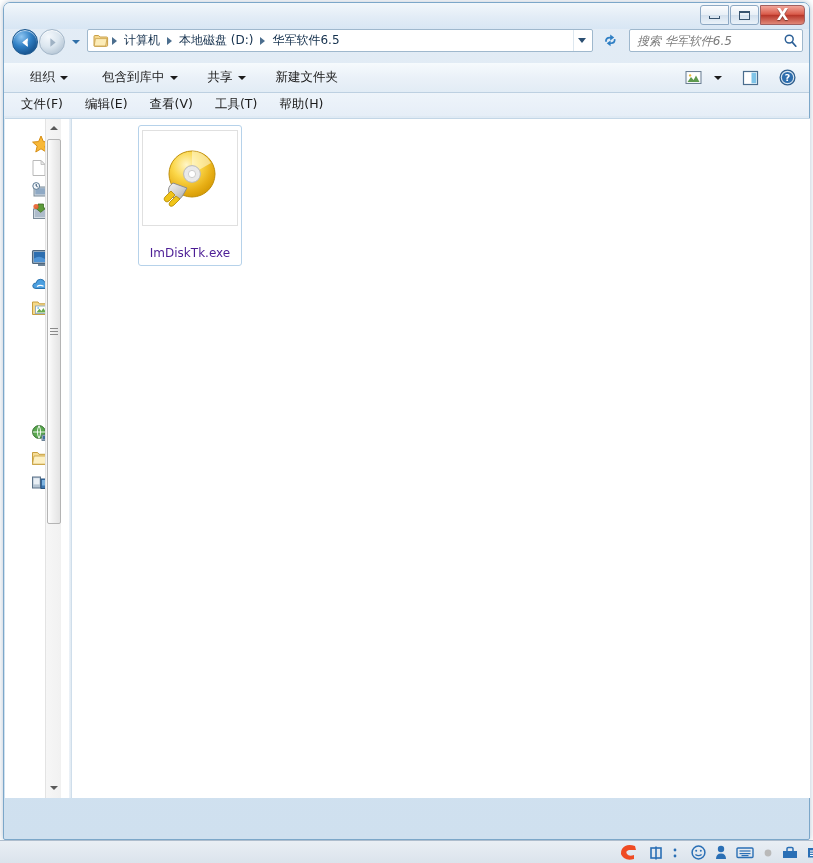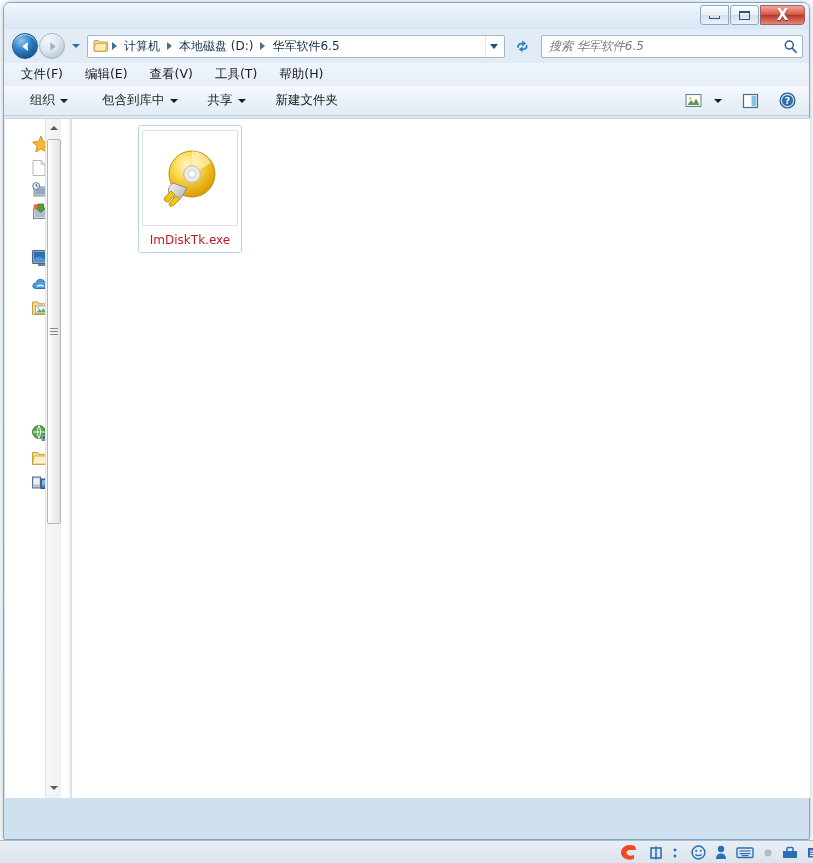--- a/index.html
+++ b/index.html
@@ -58,21 +58,21 @@
   .glyph-max { width: 11px; height: 9px; border: 1px solid #37536e; border-top-width: 2px; }
   .glyph-close {
     color: #ffffff; font-size: 15px; font-weight: bold;
     font-family: "DejaVu Sans", sans-serif; line-height: 1;
     text-shadow: 0 1px 1px rgba(0,0,0,.45);
   }
 
   
   #addressrow {
     height: 34px;
-    display: flex; align-items: center;
+    display: flex; align-items: flex-start;
     padding: 0 6px 0 8px;
     gap: 4px;
   }
   .navbtn {
     width: 26px; height: 26px; border-radius: 50%;
     display: flex; align-items: center; justify-content: center;
     flex: none;
   }
   .navbtn.back {
     background: radial-gradient(circle at 35% 28%, #8fc6f2 0%, #2f7fc4 42%, #1b5a97 72%, #134878 100%);
@@ -123,21 +123,21 @@
     border-left: 1px solid #dde7ef;
   }
   .tri-down-dark { width: 0; height: 0; border-left: 4px solid transparent; border-right: 4px solid transparent; border-top: 5px solid #2b4f72; }
   #refresh-btn {
     width: 24px; height: 23px; flex: none;
     display: flex; align-items: center; justify-content: center;
     margin-left: 1px;
   }
 
   #searchbox {
-    width: 262px; height: 23px; flex: none;
+    width: 174px; height: 23px; flex: none;
     background: #ffffff;
     border: 1px solid #9fb8cd;
     border-radius: 2px;
     display: flex; align-items: center;
     padding: 0 4px 0 7px;
     margin-left: 3px;
   }
   #search-input {
     flex: 1 1 auto;
     border: none; outline: none;
@@ -259,23 +259,23 @@
     background: #ffffff;
   }
   .file-thumb {
     width: 96px; height: 96px;
     border: 1px solid #e6e6e6;
     background: #ffffff;
     display: flex; align-items: center; justify-content: center;
   }
   .file-item.selected .file-thumb { border-color: #e0e0e0; }
   .file-label {
-    margin-top: 6px;
+    margin-top: 19px;
     font-size: 12px;
-    color: #b91c1c;
+    color: #4c1d95;
     text-align: center;
     line-height: 16px;
     width: 86px;
     word-break: break-all;
   }
 
   
   #statusbar {
     position: absolute;
     left: 1px; bottom: 1px;
@@ -374,28 +374,20 @@
 
       <div id="searchbox">
         <input id="search-input" type="text" placeholder="搜索 华军软件6.5" style="">
         <svg width="15" height="15" viewBox="0 0 15 15">
           <circle cx="6.3" cy="6.1" r="4" fill="none" stroke="#2b5f96" stroke-width="1.5"></circle>
           <line x1="9.3" y1="9.2" x2="13" y2="13.3" stroke="#2b5f96" stroke-width="1.7" stroke-linecap="round"></line>
         </svg>
       </div>
     </div>
 
-    <div id="menubar">
-      <span class="menu-item">文件(F)</span>
-      <span class="menu-item">编辑(E)</span>
-      <span class="menu-item">查看(V)</span>
-      <span class="menu-item">工具(T)</span>
-      <span class="menu-item">帮助(H)</span>
-    </div>
-
     <div id="toolbar">
       <div class="tb-item">
         <span>组织</span>
         <span class="tb-caret"></span>
       </div>
       <div class="tb-item" style="margin-left:18px">
         <span>包含到库中</span>
         <span class="tb-caret"></span>
       </div>
       <div class="tb-item" style="margin-left:14px">
@@ -425,20 +417,28 @@
           </svg>
         </div>
         <div class="tb-icon-btn" style="margin-left:8px">
           <svg width="17" height="17" viewBox="0 0 17 17">
             <circle cx="8.5" cy="8.5" r="7.4" fill="#d8e6f2" stroke="#2f5f8e" stroke-width="1.3"></circle>
             <circle cx="8.5" cy="8.5" r="5.6" fill="#2f6fae"></circle>
             <text x="8.5" y="12.3" font-size="9.5" font-weight="bold" fill="#ffffff" text-anchor="middle" font-family="DejaVu Sans, sans-serif">?</text>
           </svg>
         </div>
       </div>
+    </div>
+
+    <div id="menubar">
+      <span class="menu-item">文件(F)</span>
+      <span class="menu-item">编辑(E)</span>
+      <span class="menu-item">查看(V)</span>
+      <span class="menu-item">工具(T)</span>
+      <span class="menu-item">帮助(H)</span>
     </div>
 
     <div id="body">
 
       <div id="navpane">
 
         <div class="nav-icon-row" style="top:16px">
           <svg width="20" height="19" viewBox="0 0 20 19">
             <path d="M10 1 L12.4 6.6 L18.4 7.1 L13.8 11.1 L15.2 17 L10 13.8 L4.8 17 L6.2 11.1 L1.6 7.1 L7.6 6.6 Z" fill="#f8b838" stroke="#d78e12" stroke-width="1"></path>
           </svg>

